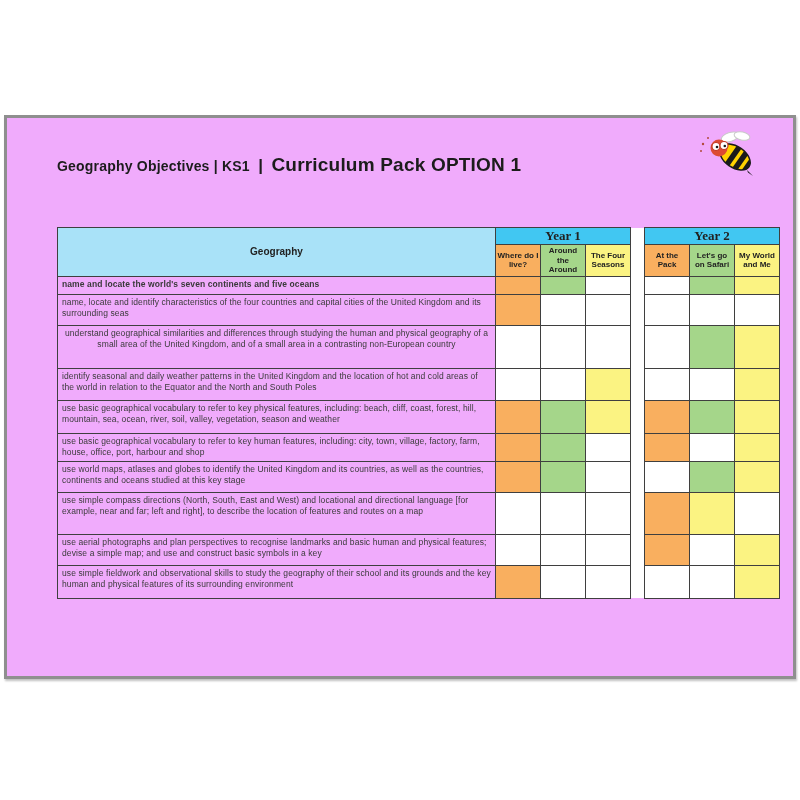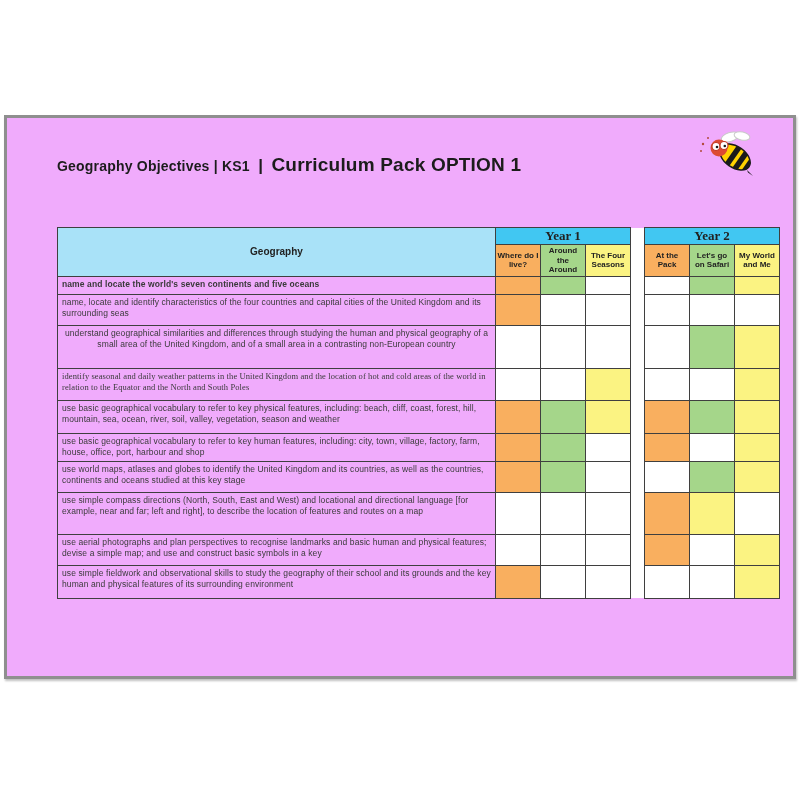--- a/index.html
+++ b/index.html
@@ -138,21 +138,21 @@
           <td class="obj" style="height: 38px; text-align: center;">understand geographical similarities and differences through studying the human and physical geography of a small area of the United Kingdom, and of a small area in a contrasting non-European country</td>
           <td style="background: rgb(255, 255, 255);"></td>
           <td style="background: rgb(255, 255, 255);"></td>
           <td style="background: rgb(255, 255, 255);"></td>
           <td class="gapcell"></td>
           <td style="background: rgb(255, 255, 255);"></td>
           <td style="background: rgb(165, 214, 138);"></td>
           <td style="background: rgb(251, 243, 130);"></td>
         </tr>
         <tr>
-          <td class="obj" style="height: 27px; font-family: Liberation Serif, serif;">identify seasonal and daily weather patterns in the United Kingdom and the location of hot and cold areas of the world in relation to the Equator and the North and South Poles</td>
+          <td class="obj" style="height: 27px;">identify seasonal and daily weather patterns in the United Kingdom and the location of hot and cold areas of the world in relation to the Equator and the North and South Poles</td>
           <td style="background: rgb(255, 255, 255);"></td>
           <td style="background: rgb(255, 255, 255);"></td>
           <td style="background: rgb(251, 243, 130);"></td>
           <td class="gapcell"></td>
           <td style="background: rgb(255, 255, 255);"></td>
           <td style="background: rgb(255, 255, 255);"></td>
           <td style="background: rgb(251, 243, 130);"></td>
         </tr>
         <tr>
           <td class="obj" style="height: 28px;">use basic geographical vocabulary to refer to key physical features, including: beach, cliff, coast, forest, hill, mountain, sea, ocean, river, soil, valley, vegetation, season and weather</td>

